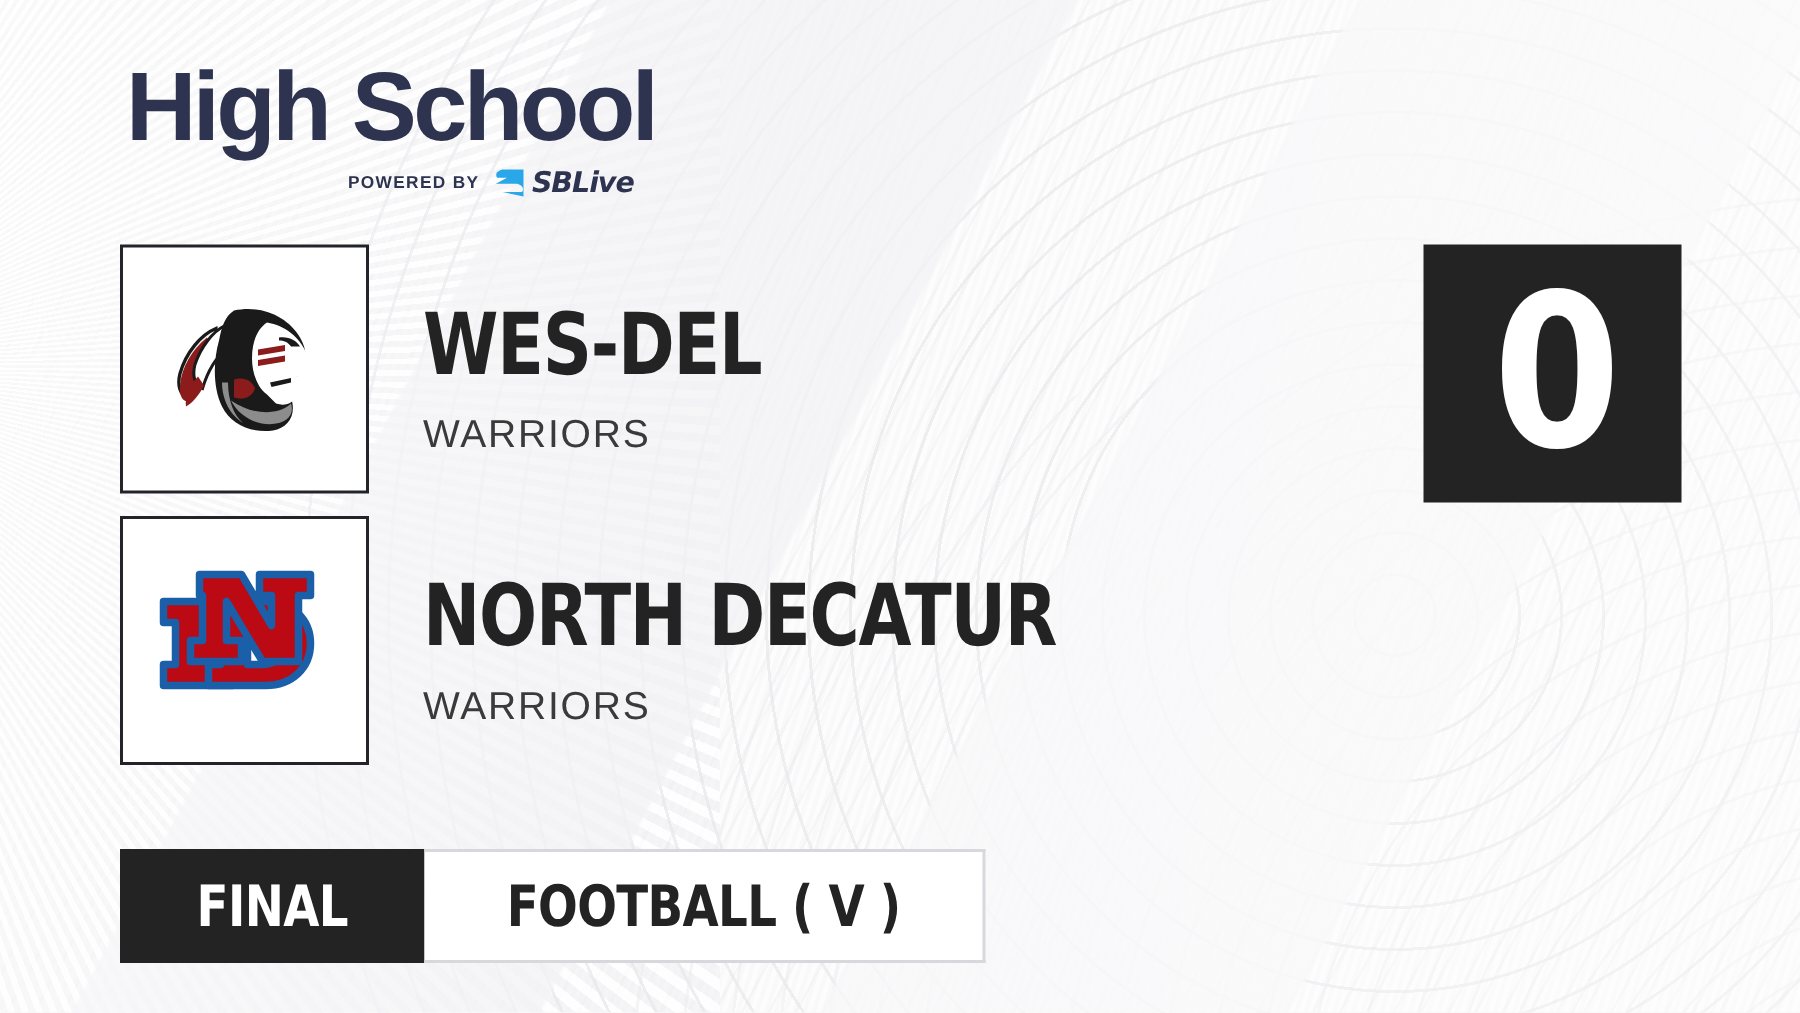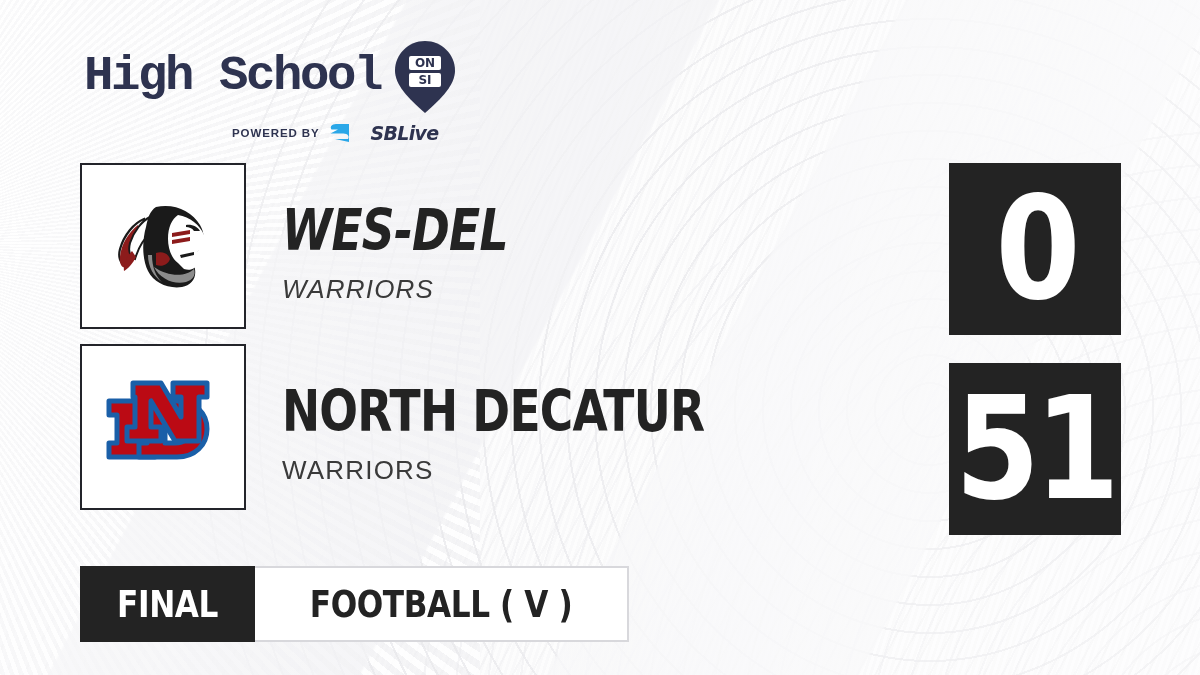--- a/index.html
+++ b/index.html
@@ -90,52 +90,52 @@
     background:linear-gradient(100deg, rgba(255,255,255,.55) 0%, rgba(255,255,255,.15) 40%, rgba(255,255,255,.5) 100%);
   }
 
   
   .brand{
     position:absolute;left:84px;top:38px;
     display:flex;flex-direction:column;align-items:flex-start;
   }
   .brand-row{display:flex;align-items:center;gap:13px;}
   .brand-word{
-    font-family:Liberation Mono, monospace;
+    font-family:Liberation Sans, sans-serif;
     font-weight:700;
-    font-size:49px;
+    font-size:65px;
     letter-spacing:-2.4px;
     color:#2e3350;
     line-height:1;
     white-space:nowrap;
   }
   .pin{
     position:relative;width:62px;height:74px;flex:none;
     margin-top:2px;
   }
   .powered{
     display:flex;align-items:center;gap:9px;
     margin-top:9px;margin-left:124px;
   }
   .powered-label{
     font-family:"Liberation Sans", sans-serif;
     font-weight:700;font-size:11.5px;letter-spacing:.9px;
     color:#2e3350;
     padding-left:24px;
   }
-  .sblive{display:flex;align-items:center;gap:20px;}
+  .sblive{display:flex;align-items:center;gap:4px;}
   .sblive-text{
     font-family:"DejaVu Sans", sans-serif;
     font-weight:700;font-style:italic;font-size:19px;
     color:#2e3350;letter-spacing:-.7px;line-height:1;
   }
 
   
   .team-row{position:absolute;left:80px;display:flex;align-items:flex-start;}
-  .team-row.row1{top:163px;font-style:italic;}
+  .team-row.row1{top:163px;}
   .team-row.row2{top:344px;}
 
   .logo-box{
     width:166px;height:166px;
     background:#ffffff;
     border:2px solid #23242a;
     box-sizing:border-box;
     display:flex;align-items:center;justify-content:center;
     flex:none;
   }
@@ -185,21 +185,21 @@
   }
 
   
   .statusbar{
     position:absolute;left:80px;top:566px;
     display:flex;align-items:stretch;height:76px;
   }
   .status-final{
     background:#232323;
     display:flex;align-items:center;justify-content:center;
-    padding:0 26px;
+    padding:0 40px;
   }
   .status-final span{
     font-family:"DejaVu Sans", sans-serif;
     font-weight:700;font-size:38px;color:#ffffff;
     letter-spacing:-.5px;transform:scaleX(.82);
     white-space:nowrap;
   }
   .status-sport{
     background:#ffffff;
     border:2px solid #d8d8dc;
@@ -225,33 +225,20 @@
   <div class="bg-fan"></div>
   <div class="bg-arcs"></div>
   <div class="bg-arcs2"></div>
   <div class="bg-wedge-a"></div>
   <div class="bg-wedge-b"></div>
   <div class="bg-veil"></div>
 
   <div class="brand">
     <div class="brand-row">
       <div class="brand-word">High School</div>
-      <div class="pin">
-        <svg width="62" height="74" viewBox="0 0 62 74">
-          <path d="M31 1 C14.4 1 1 14.2 1 30.5 C1 45 14 58 31 73 C48 58 61 45 61 30.5 C61 14.2 47.6 1 31 1 Z" fill="#2e3350"></path>
-          <g fill="#ffffff">
-            <rect x="15" y="16" width="32" height="14" rx="2"></rect>
-            <rect x="15" y="33" width="32" height="14" rx="2"></rect>
-          </g>
-          <g fill="#2e3350" font-family="DejaVu Sans, sans-serif" font-weight="700" font-size="12" text-anchor="middle">
-            <text x="31" y="27">ON</text>
-            <text x="31" y="44">SI</text>
-          </g>
-        </svg>
-      </div>
     </div>
     <div class="powered">
       <div class="powered-label">POWERED BY</div>
       <div class="sblive">
         <svg width="22" height="20" viewBox="0 0 22 20">
           <path d="M20 1 L7 1 C3 1 0.5 4 2.5 6.5 L9 6.5 L1.5 10.5 L14.5 10.5 C18.5 10.5 21 13.5 19 16 L6 16 L20 19 Z" fill="#2aa7e8"></path>
           <path d="M2 3 L18 3 L18 6 L4 6 Z" fill="#2aa7e8"></path>
         </svg>
         <div class="sblive-text">SBLive</div>
       </div>
@@ -305,23 +292,20 @@
 
           <path d="M30 16 L58 16 L78 50 L78 30 L70 30 L70 16 L104 16 L104 30 L96 30 L96 74 L72 74 L48 34 L48 60 L58 60 L58 74 L24 74 L24 60 L32 60 L32 30 L30 30 Z" fill="#bb0a14"></path>
         </g>
       </svg>
     </div>
     <div class="team-text">
       <div class="team-name">NORTH DECATUR</div>
       <div class="team-mascot">WARRIORS</div>
     </div>
   </div>
-  <div class="score-box s2">
-    <div class="score-val">51</div>
-  </div>
 
   <div class="statusbar">
     <div class="status-final">
       <span>FINAL</span>
     </div>
     <div class="status-sport">
       <span>FOOTBALL ( V )</span>
     </div>
   </div>
 

